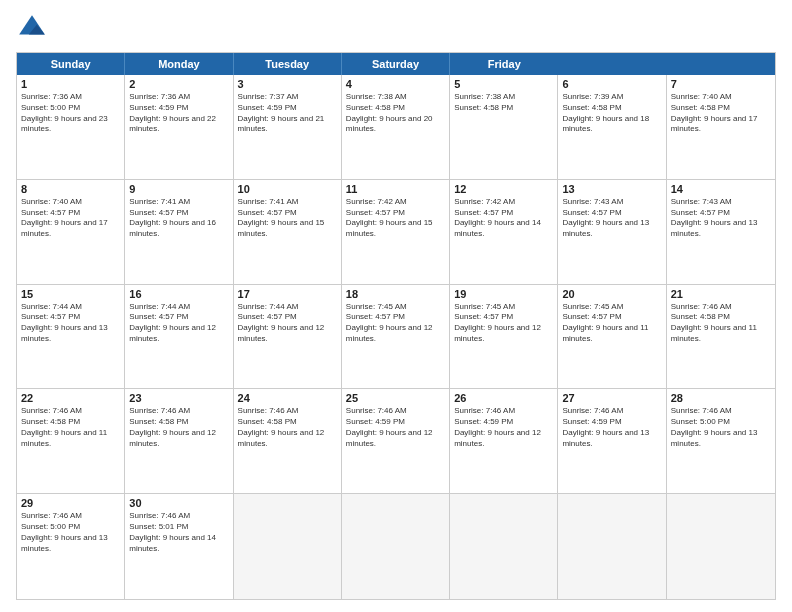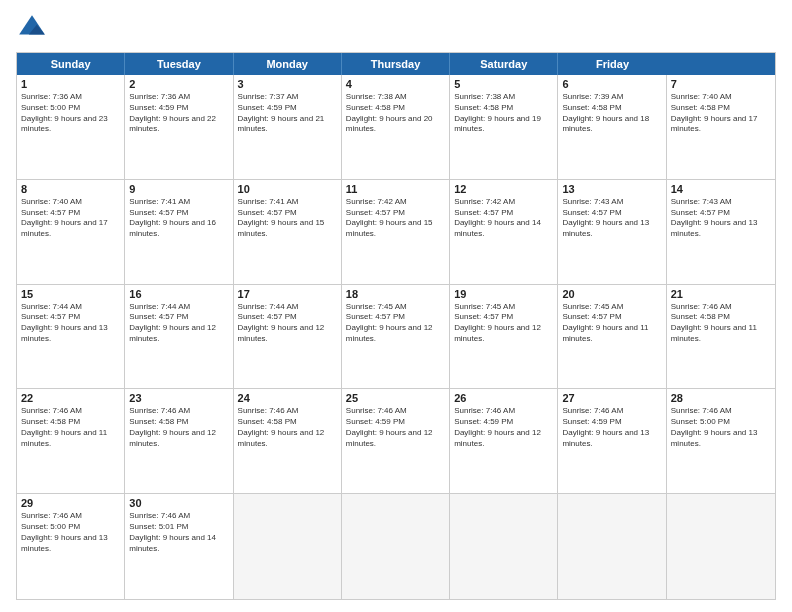--- a/index.html
+++ b/index.html
@@ -122,23 +122,22 @@
     </div>
     <div class="title-block">
       <div class="month-title"></div>
       <div class="location"></div>
     </div>
   </div>
 
   <div class="calendar">
     <div class="cal-header">
     <div class="cal-header-cell">Sunday</div>
+        <div class="cal-header-cell">Monday</div>
         <div class="cal-header-cell">Tuesday</div>
-        <div class="cal-header-cell">Monday</div>
-        <div class="cal-header-cell">Thursday</div>
         <div class="cal-header-cell">Saturday</div>
         <div class="cal-header-cell">Friday</div>
       </div>
     <div class="cal-body">
     <div class="cal-row">
           <div class="cal-cell">
         <div class="day-num">1</div>
         <div class="cell-line">Sunrise: 7:36 AM</div>
         <div class="cell-line">Sunset: 5:00 PM</div>
         <div class="cell-line">Daylight: 9 hours and 23 minutes.</div>
@@ -158,21 +157,20 @@
           <div class="cal-cell">
         <div class="day-num">4</div>
         <div class="cell-line">Sunrise: 7:38 AM</div>
         <div class="cell-line">Sunset: 4:58 PM</div>
         <div class="cell-line">Daylight: 9 hours and 20 minutes.</div>
       </div>
           <div class="cal-cell">
         <div class="day-num">5</div>
         <div class="cell-line">Sunrise: 7:38 AM</div>
         <div class="cell-line">Sunset: 4:58 PM</div>
-        <div class="cell-line">Daylight: 9 hours and 19 minutes.</div>
       </div>
           <div class="cal-cell">
         <div class="day-num">6</div>
         <div class="cell-line">Sunrise: 7:39 AM</div>
         <div class="cell-line">Sunset: 4:58 PM</div>
         <div class="cell-line">Daylight: 9 hours and 18 minutes.</div>
       </div>
           <div class="cal-cell">
         <div class="day-num">7</div>
         <div class="cell-line">Sunrise: 7:40 AM</div>

